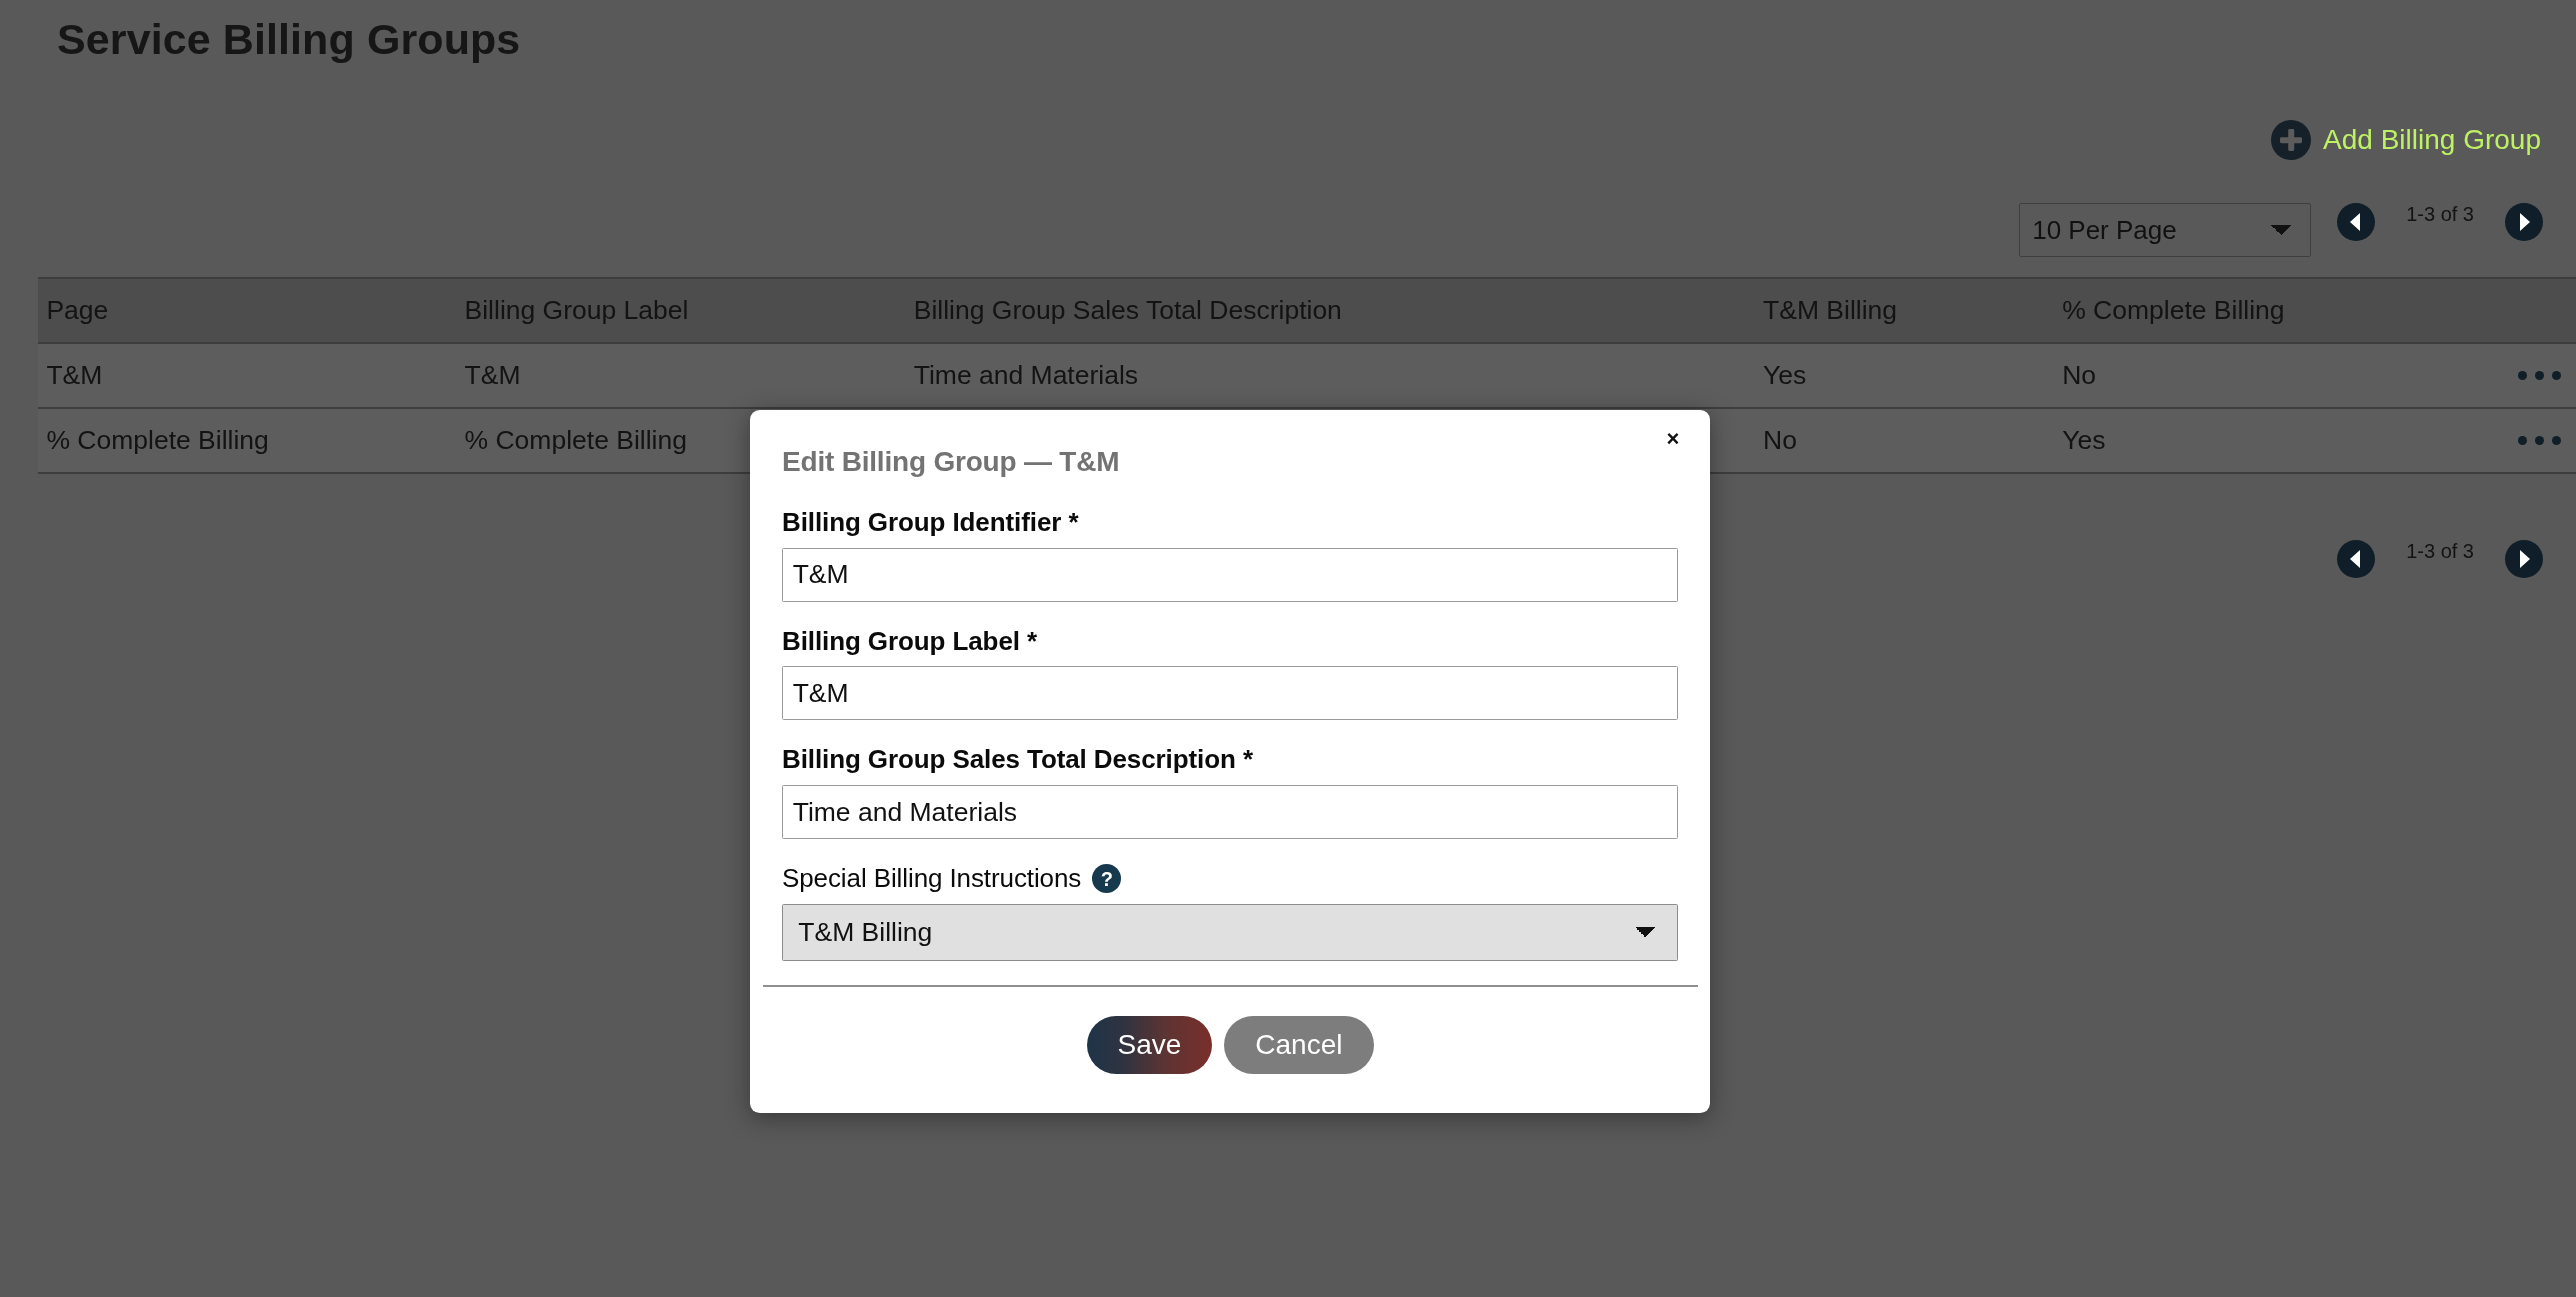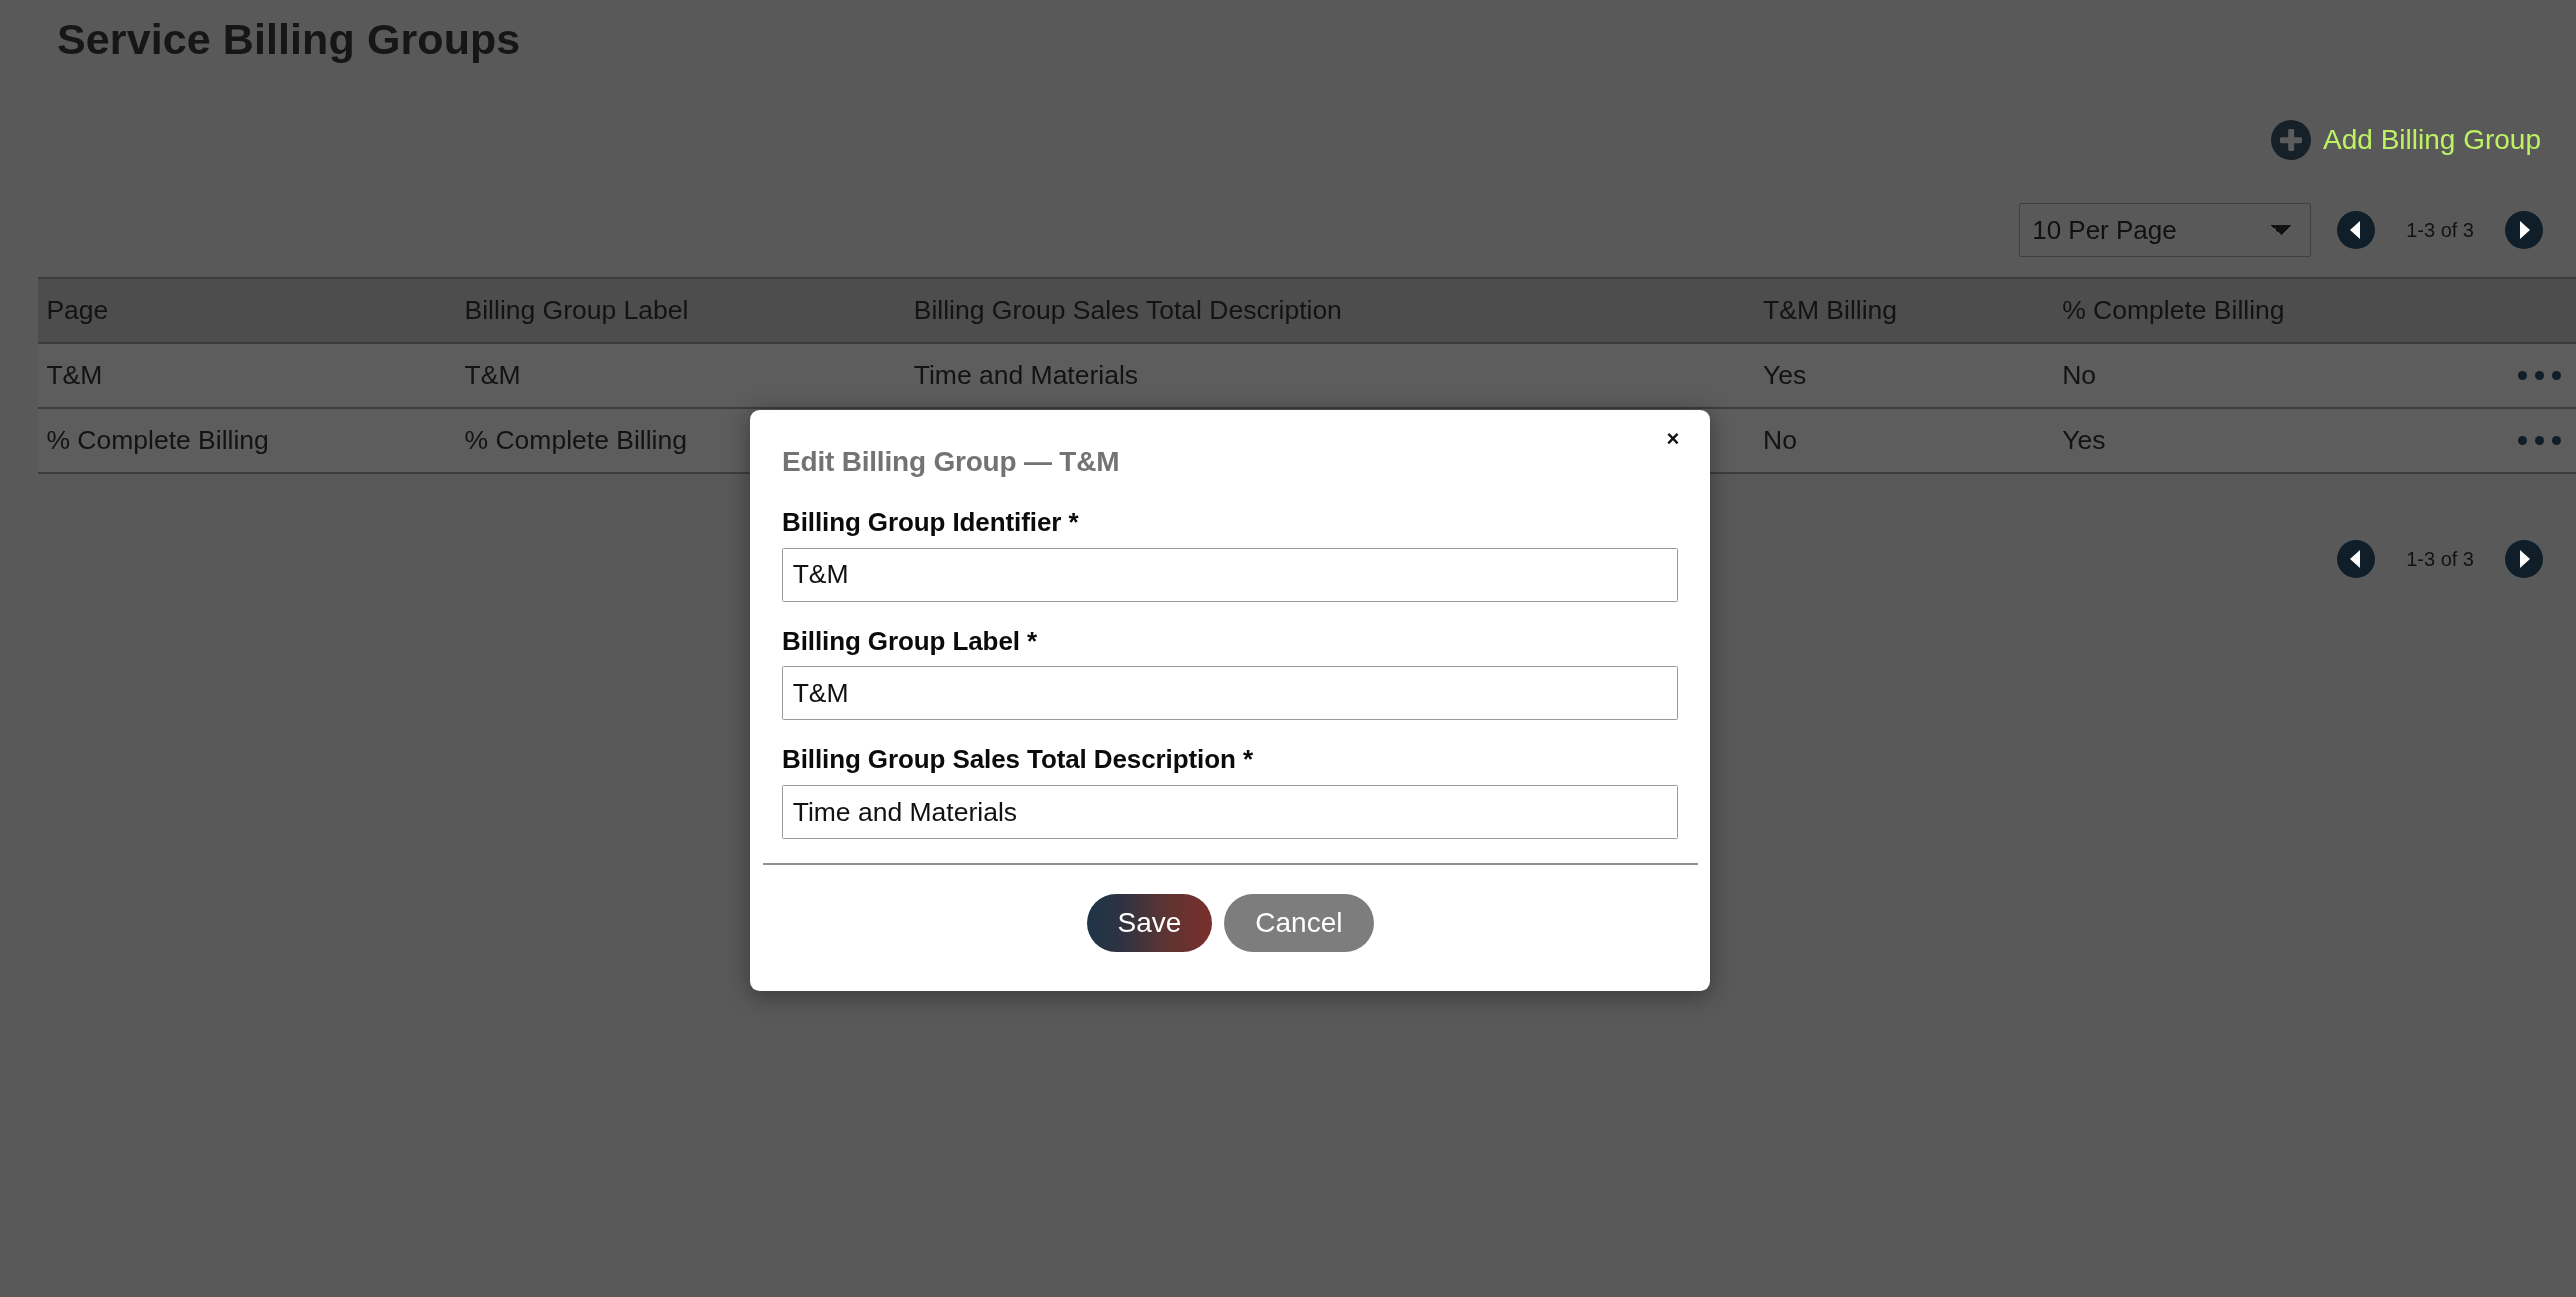--- a/index.html
+++ b/index.html
@@ -52,21 +52,20 @@
   .add-label {
     font-size: 28px;
     color: #bef264;
     white-space: nowrap;
   }
 
   
   .pager {
     position: absolute;
     display: flex;
-    align-items: center;
     gap: 0;
   }
   .pager.top { right: 33px; top: 203px; }
   .pager.bottom { right: 33px; top: 540px; }
 
   .per-page-select {
     width: 292px;
     height: 54px;
     background: transparent;
     border: 1.4px solid #3f3f3f;
@@ -368,20 +367,29 @@
     <div class="field">
       <label class="field-label">Billing Group Label *</label>
       <input class="text-input" type="text" value="T&amp;M" style="">
     </div>
 
     <div class="field">
       <label class="field-label">Billing Group Sales Total Description *</label>
       <input class="text-input" type="text" value="Time and Materials" style="">
     </div>
 
+    <div class="field">
+      <span class="field-label plain">
+        <span>Special Billing Instructions</span>
+        <span class="help-icon">?</span>
+      </span>
+      <select class="select-input">
+        <option>T&amp;M Billing</option>
+      </select>
+    </div>
 
   </div>
 
   <div class="modal-divider"></div>
 
   <div class="modal-footer">
     <button class="btn btn-save">Save</button>
     <button class="btn btn-cancel">Cancel</button>
   </div>
 </div>

